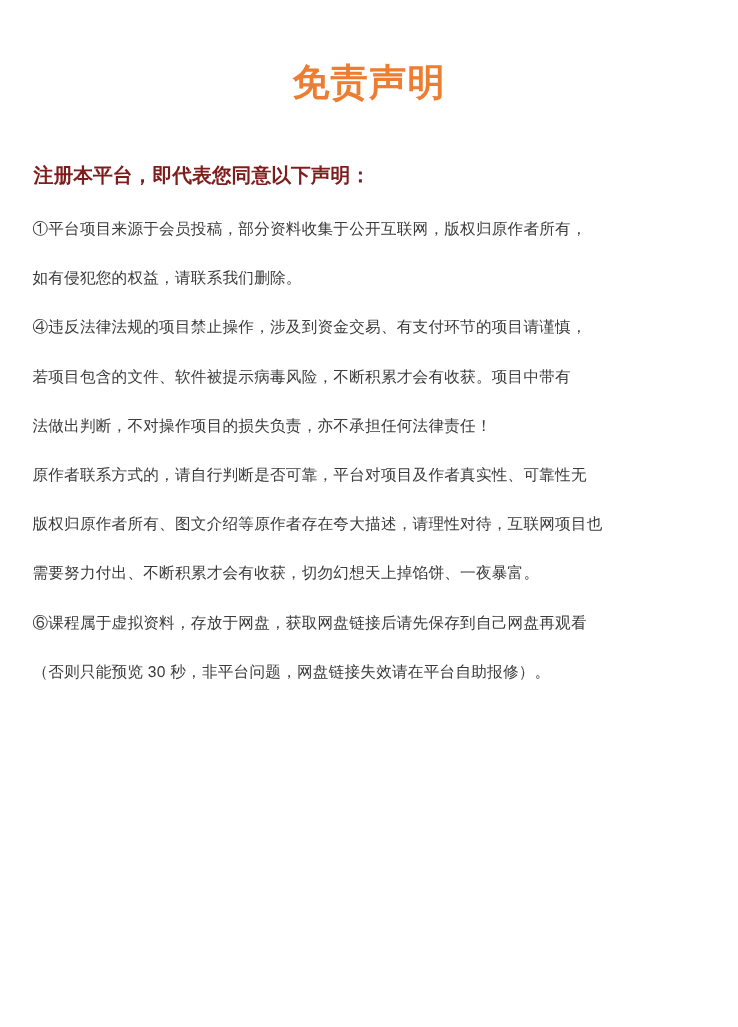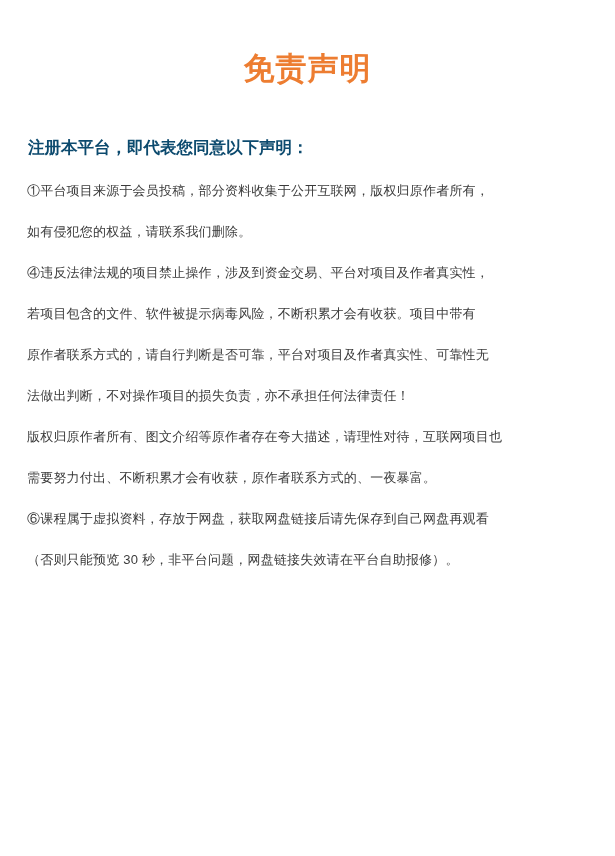--- a/index.html
+++ b/index.html
@@ -27,21 +27,21 @@
     font-weight: 700;
     text-align: center;
     color: #ED7D31;
     letter-spacing: 1px;
   }
   .intro {
     margin: 48px 27px 0 28px;
     font-size: 16.5px;
     line-height: 22px;
     font-weight: 700;
-    color: #0c4a6e;
+    color: #7f1d1d;
     white-space: nowrap;
   }
   .body-text {
     margin: 12px 20px 0 27px;
   }
   .paragraph {
     margin: 0;
   }
   .line {
     height: 41px;
@@ -65,29 +65,29 @@
   <div class="body-text">
 
     <div class="paragraph">
       <div class="line">①平台项目来源于会员投稿，部分资料收集于公开互联网，版权归原作者所有，</div>
       <div class="line">如有侵犯您的权益，请联系我们删除。</div>
     </div>
 
 
 
     <div class="paragraph">
-      <div class="line">④违反法律法规的项目禁止操作，涉及到资金交易、平台对项目及作者真实性，</div>
+      <div class="line">④违反法律法规的项目禁止操作，涉及到资金交易、有支付环节的项目请谨慎，</div>
       <div class="line">若项目包含的文件、软件被提示病毒风险，不断积累才会有收获。项目中带有</div>
+      <div class="line">法做出判断，不对操作项目的损失负责，亦不承担任何法律责任！</div>
       <div class="line">原作者联系方式的，请自行判断是否可靠，平台对项目及作者真实性、可靠性无</div>
-      <div class="line">法做出判断，不对操作项目的损失负责，亦不承担任何法律责任！</div>
     </div>
 
     <div class="paragraph">
       <div class="line">版权归原作者所有、图文介绍等原作者存在夸大描述，请理性对待，互联网项目也</div>
-      <div class="line">需要努力付出、不断积累才会有收获，原作者联系方式的、一夜暴富。</div>
+      <div class="line">需要努力付出、不断积累才会有收获，切勿幻想天上掉馅饼、一夜暴富。</div>
     </div>
 
     <div class="paragraph">
       <div class="line">⑥课程属于虚拟资料，存放于网盘，获取网盘链接后请先保存到自己网盘再观看</div>
       <div class="line">（否则只能预览 30 秒，非平台问题，网盘链接失效请在平台自助报修）。</div>
     </div>
 
   </div>
 </div>
 

